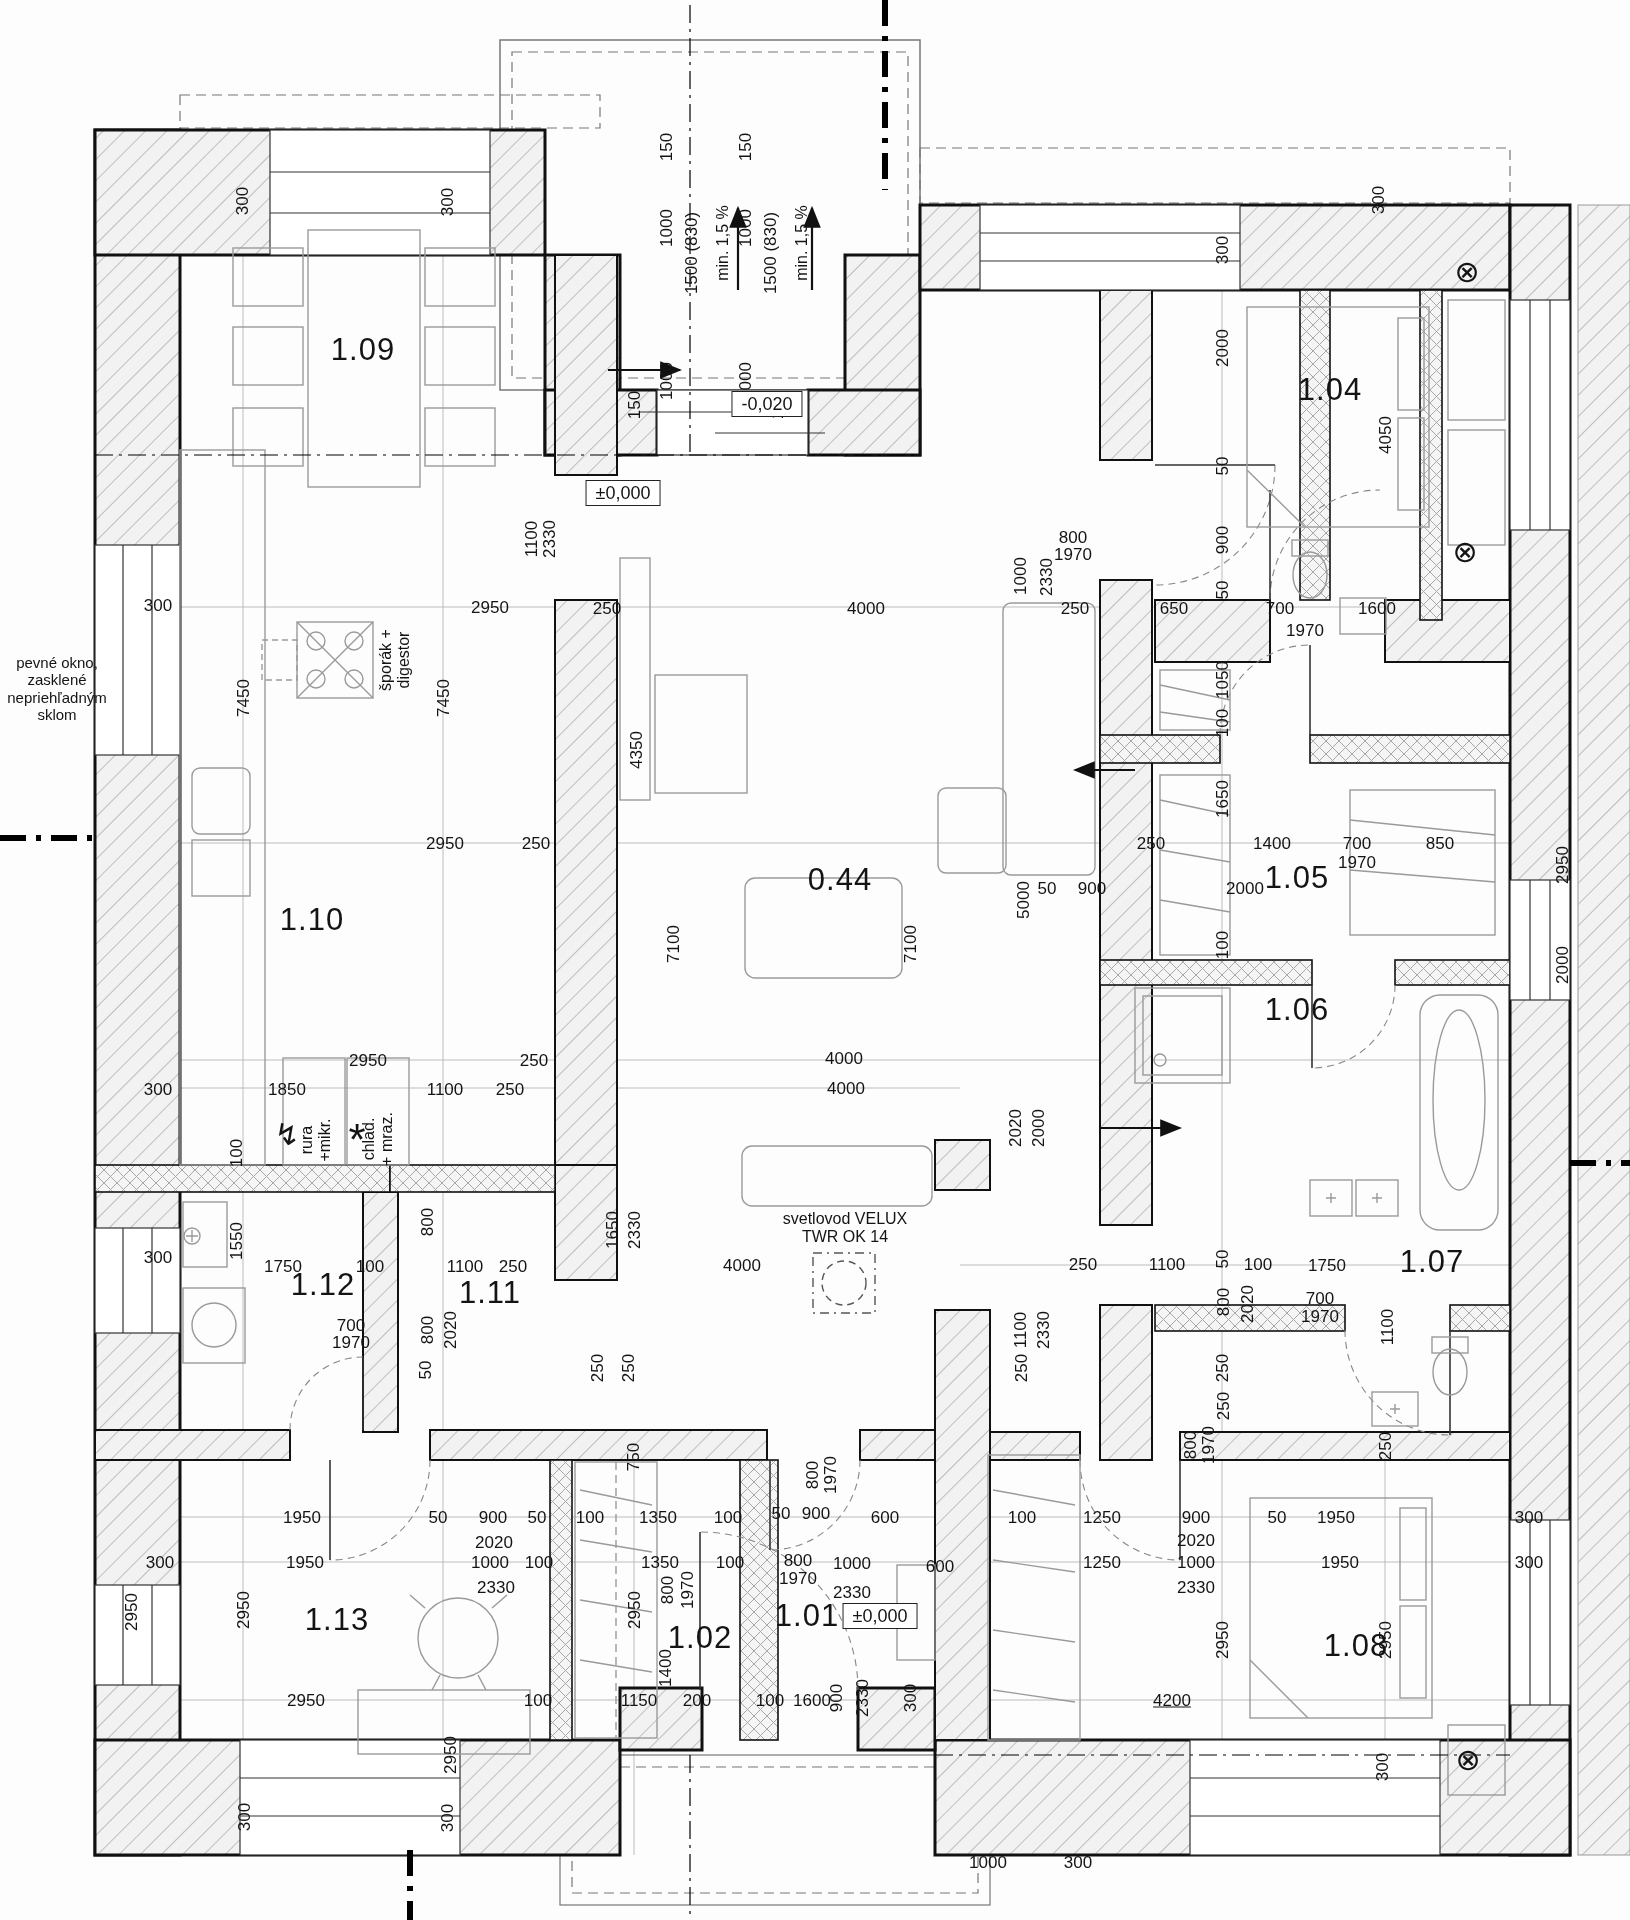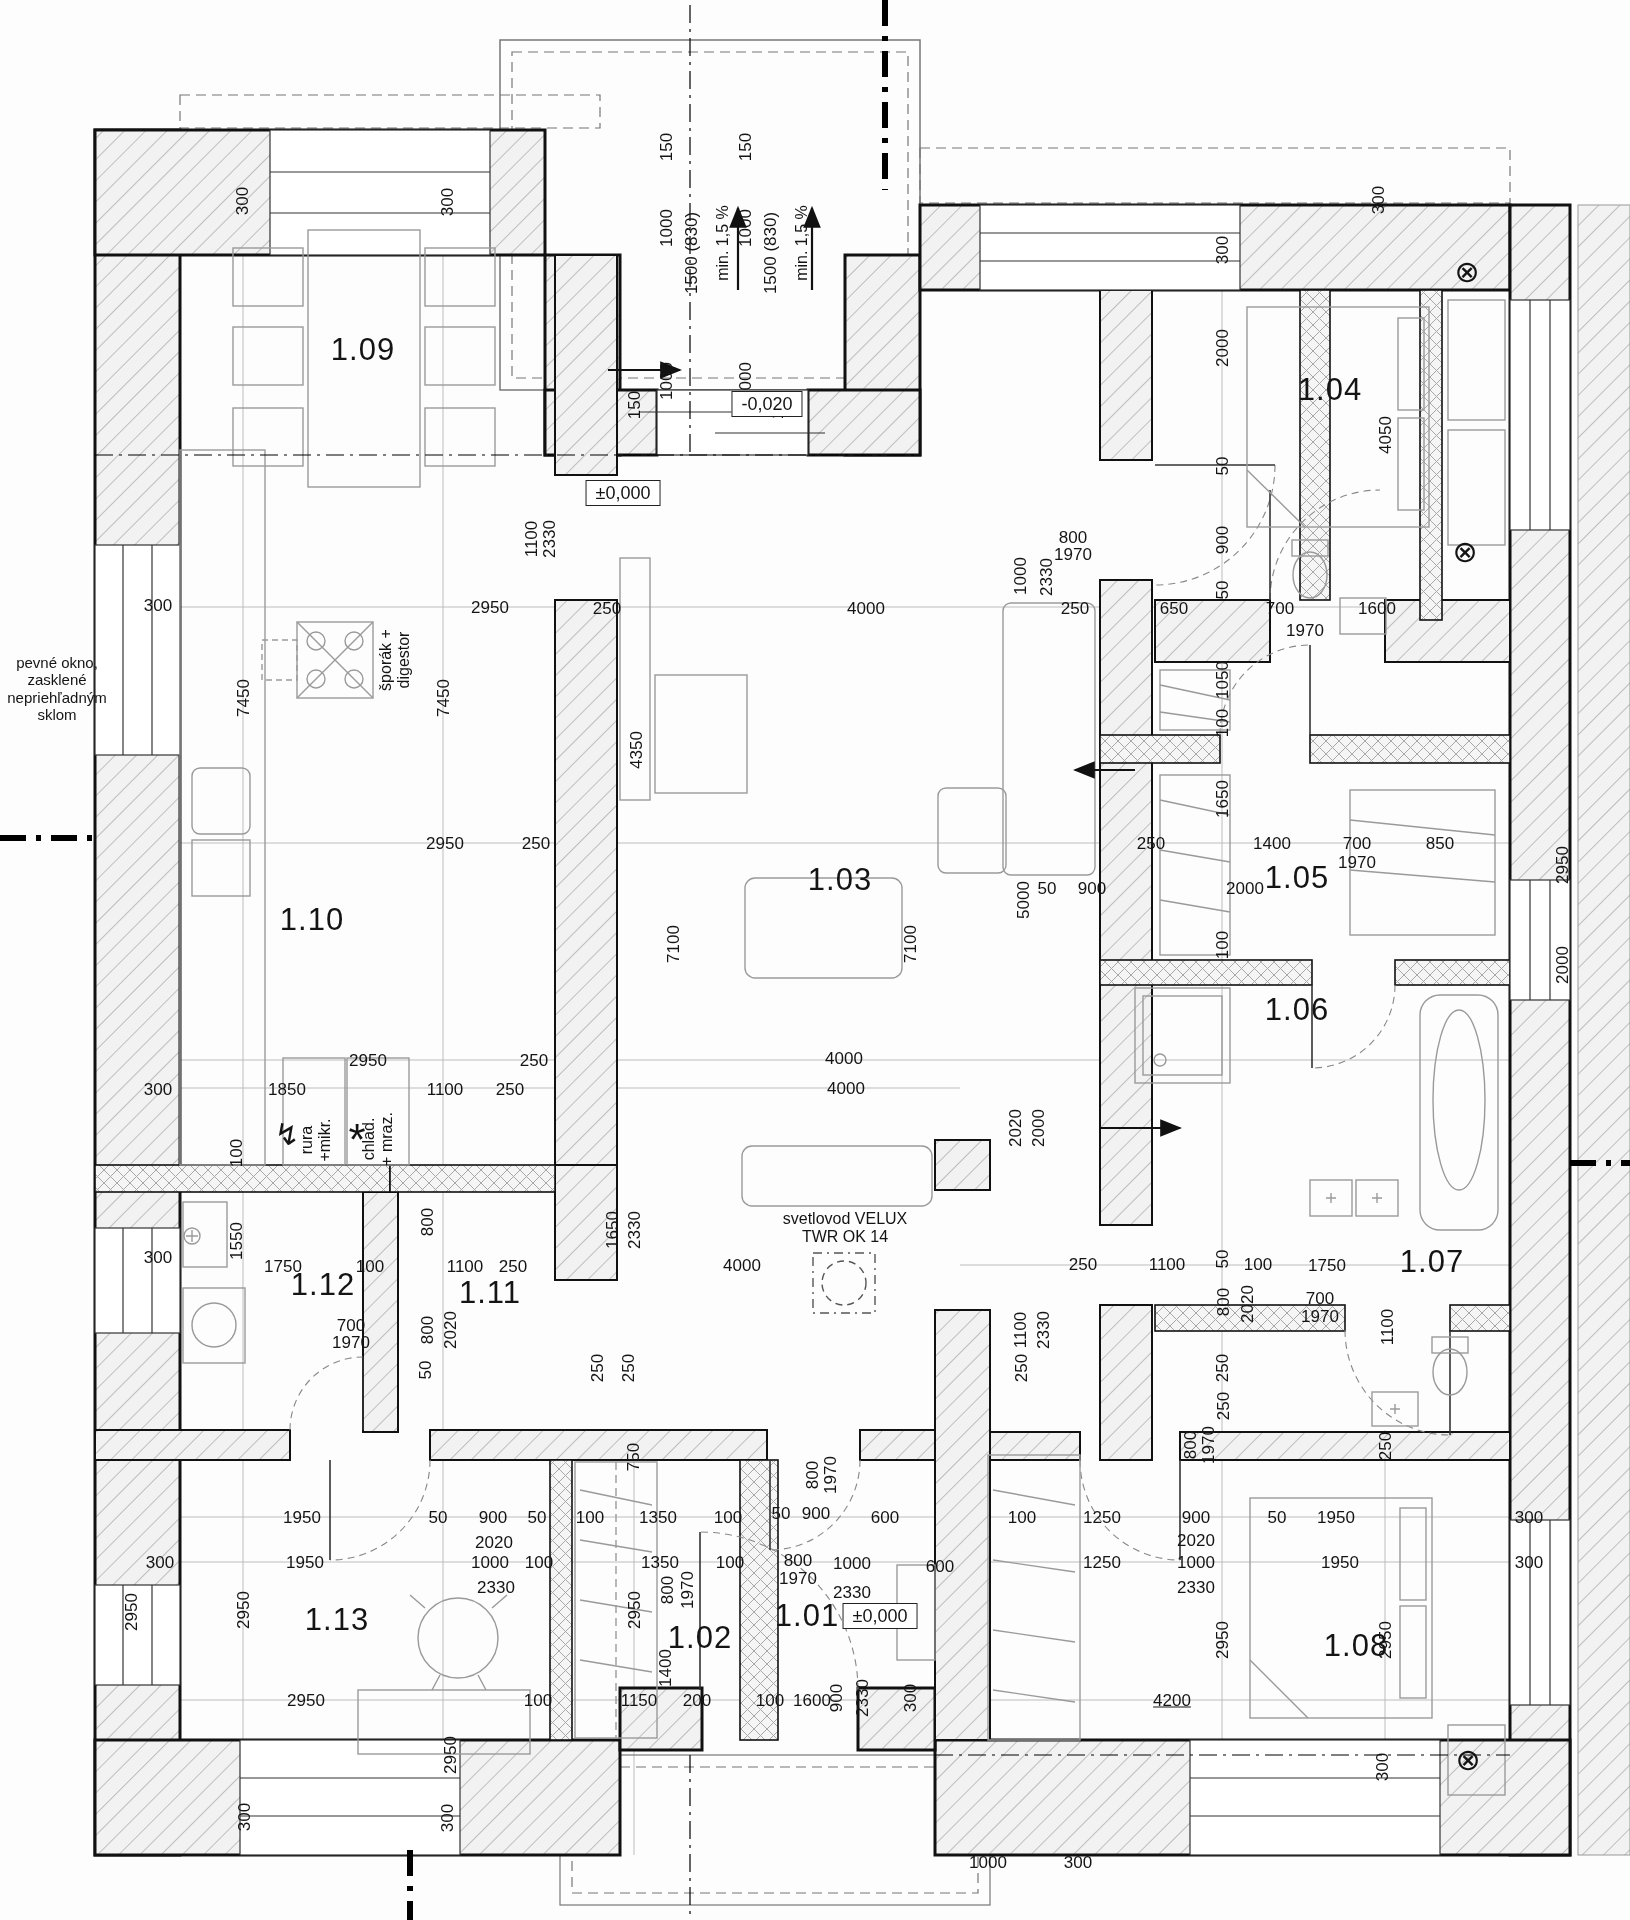--- a/index.html
+++ b/index.html
@@ -471,21 +471,21 @@
       <div class="dim" style="left: 836px; top: 1698px; transform: translate(-50%, -50%) rotate(-90deg);">900</div>
       <div class="dim" style="left: 862px; top: 1698px; transform: translate(-50%, -50%) rotate(-90deg);">2330</div>
       <div class="dim" style="left: 910px; top: 1698px; transform: translate(-50%, -50%) rotate(-90deg);">300</div>
       <div class="dim" style="left: 244px; top: 1817px; transform: translate(-50%, -50%) rotate(-90deg);">300</div>
       <div class="dim" style="left: 447px; top: 1818px; transform: translate(-50%, -50%) rotate(-90deg);">300</div>
       <div class="dim" style="left: 1382px; top: 1767px; transform: translate(-50%, -50%) rotate(-90deg);">300</div>
       <div class="dim" style="left: 988px; top: 1862px; transform: translate(-50%, -50%);">1000</div>
       <div class="dim" style="left: 1078px; top: 1862px; transform: translate(-50%, -50%);">300</div>
       <div class="room" style="left: 807px; top: 1616px; transform: translate(-50%, -50%);">1.01</div>
       <div class="room" style="left: 700px; top: 1638px; transform: translate(-50%, -50%);">1.02</div>
-      <div class="room" style="left: 840px; top: 880px; transform: translate(-50%, -50%);">1.03</div>
+      <div class="room" style="left: 840px; top: 880px; transform: translate(-50%, -50%);">0.44</div>
       <div class="room" style="left: 1330px; top: 390px; transform: translate(-50%, -50%);">1.04</div>
       <div class="room" style="left: 1297px; top: 878px; transform: translate(-50%, -50%);">1.05</div>
       <div class="room" style="left: 1297px; top: 1010px; transform: translate(-50%, -50%);">1.06</div>
       <div class="room" style="left: 1432px; top: 1262px; transform: translate(-50%, -50%);">1.07</div>
       <div class="room" style="left: 1356px; top: 1646px; transform: translate(-50%, -50%);">1.08</div>
       <div class="room" style="left: 363px; top: 350px; transform: translate(-50%, -50%);">1.09</div>
       <div class="room" style="left: 312px; top: 920px; transform: translate(-50%, -50%);">1.10</div>
       <div class="room" style="left: 490px; top: 1293px; transform: translate(-50%, -50%);">1.11</div>
       <div class="room" style="left: 323px; top: 1285px; transform: translate(-50%, -50%);">1.12</div>
       <div class="room" style="left: 337px; top: 1620px; transform: translate(-50%, -50%);">1.13</div>

